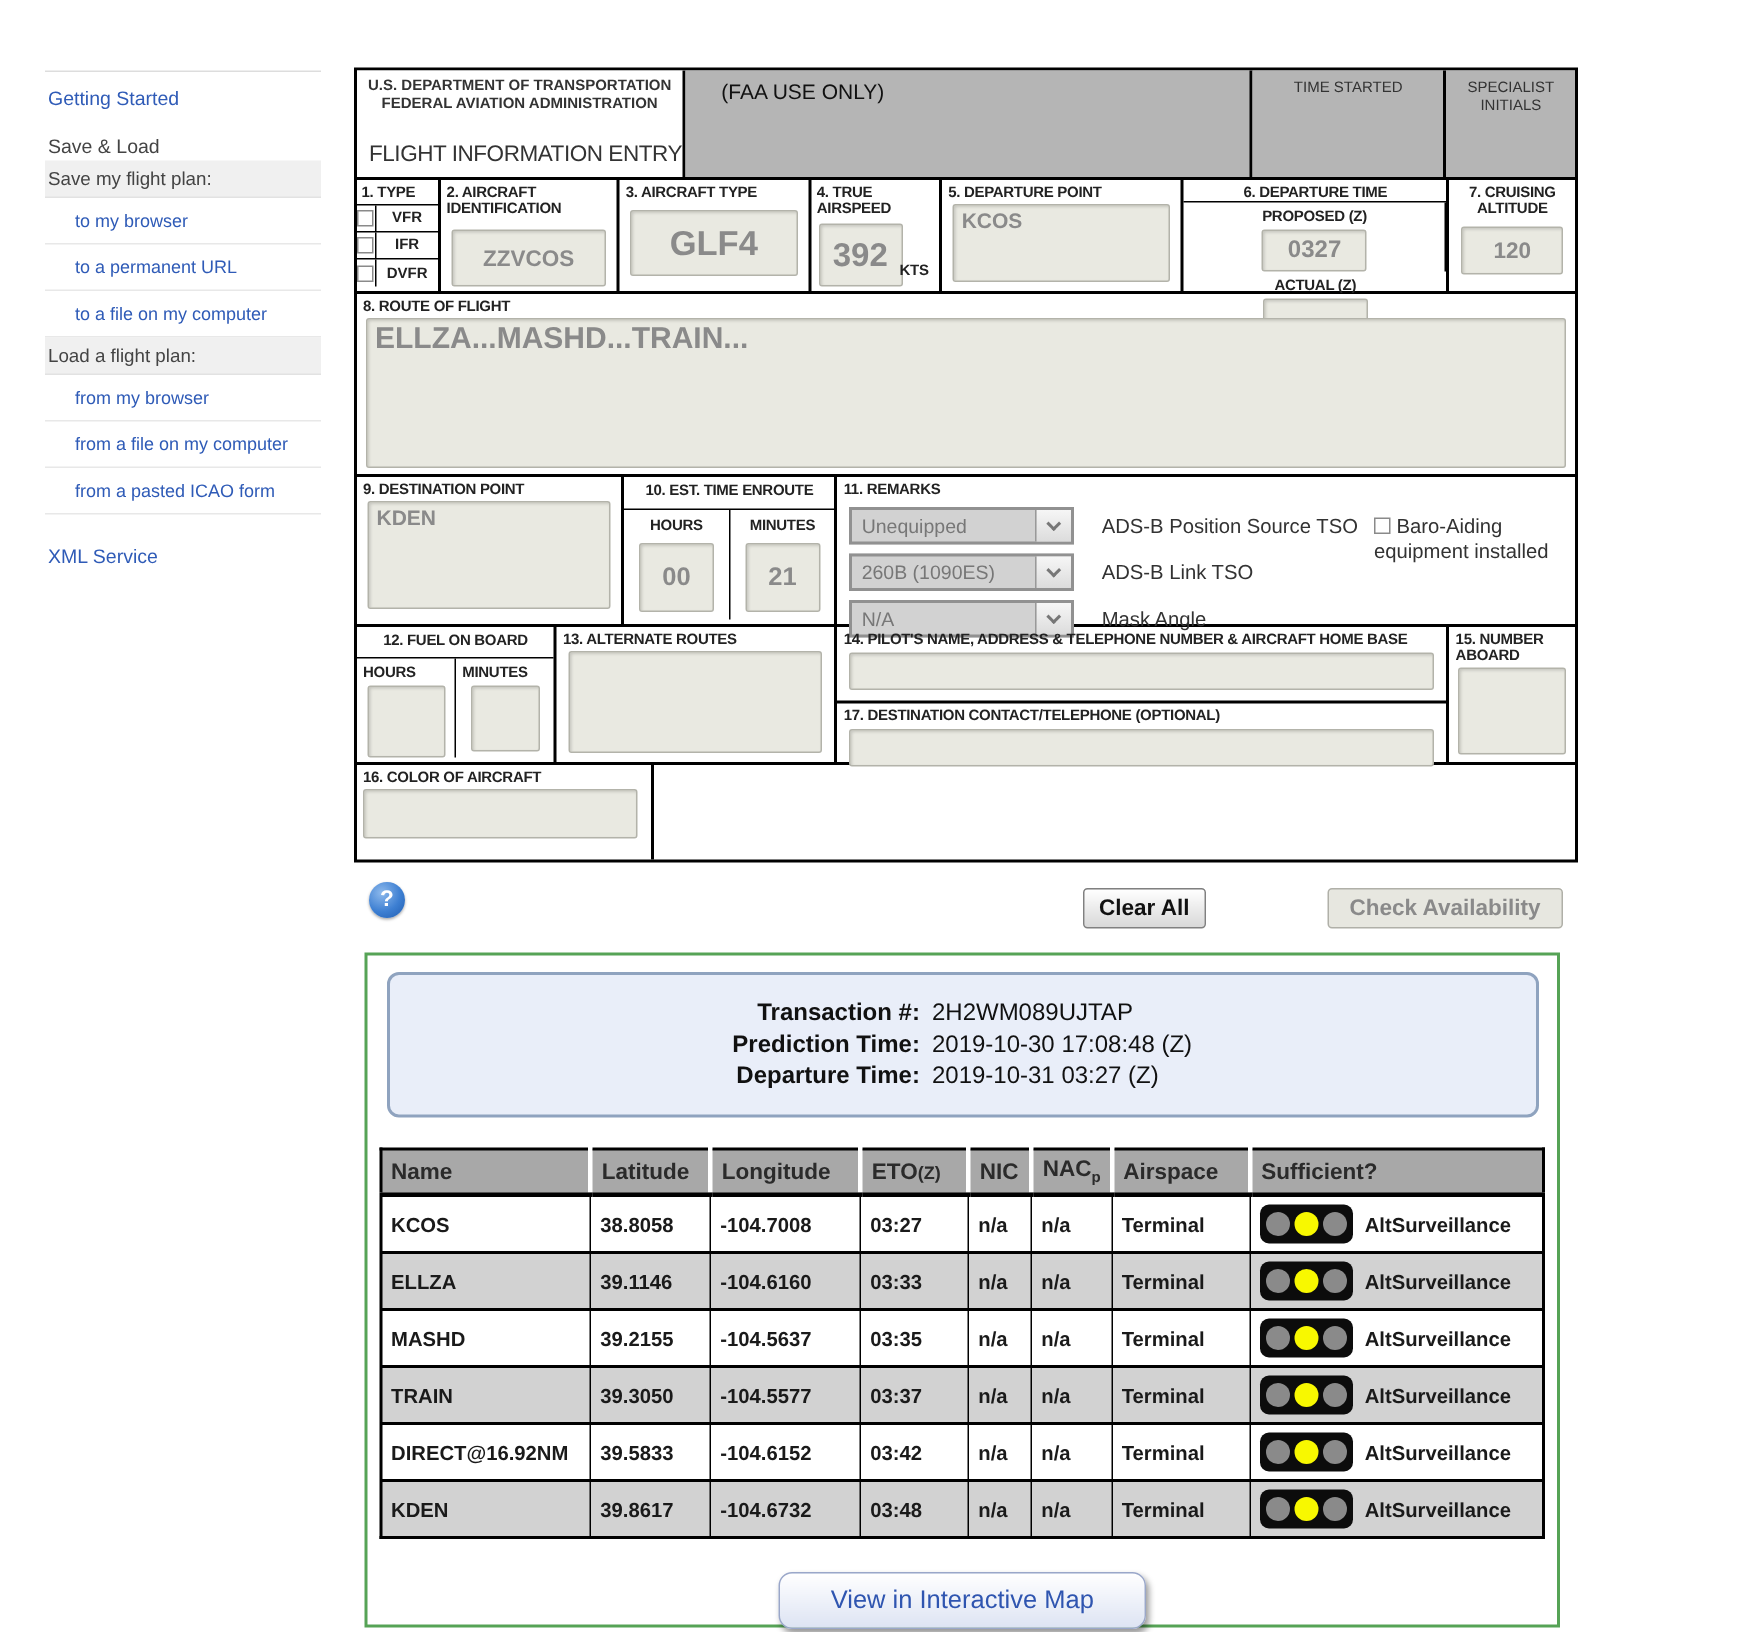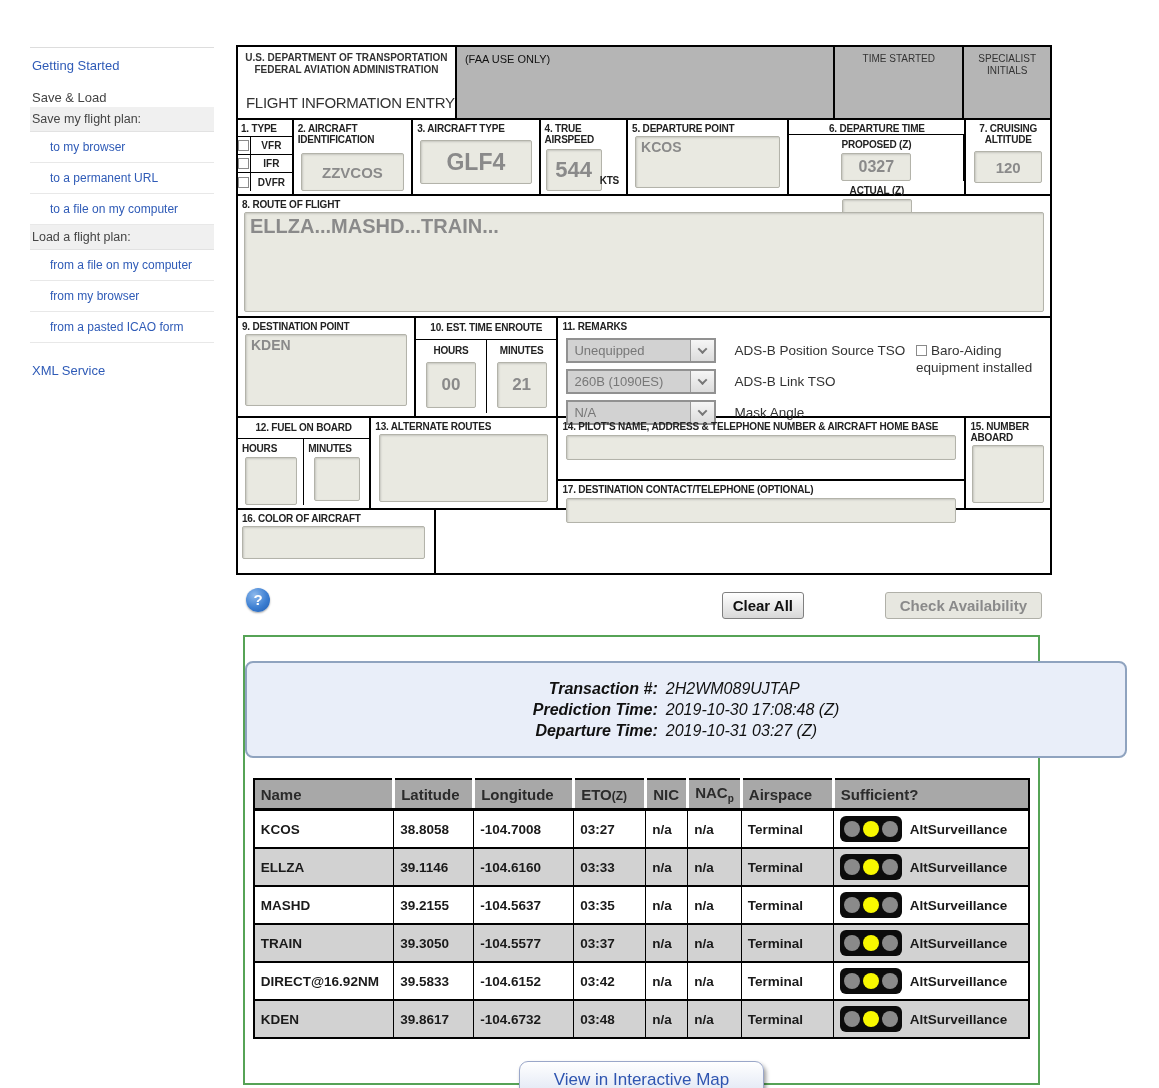--- a/index.html
+++ b/index.html
@@ -24,21 +24,21 @@
   .finput { background:#e9e9e1; border:1px solid #b3b3aa; border-radius:2px;
     box-shadow:inset 1px 1px 2px rgba(0,0,0,.15); color:#8a8a8a; font-weight:bold;
     display:flex; align-items:center; justify-content:center; }
   .finput.tl { align-items:flex-start; justify-content:flex-start; padding:2px 5px; }
 
   
   .hd-agency { width:220px; background:#fff; padding-top:5px; }
   .agency-sm { font-size:10px; font-weight:bold; text-align:center; line-height:12px; color:#333; }
   .hd-title { font-size:15px; color:#333; padding:18px 0 0 8px; letter-spacing:-0.3px; }
   .hd-gray { background:#b5b5b5; }
-  .hd-faa { width:380px; font-size:11px; color:#111; padding:6px 8px; }
+  .hd-faa { width:380px; font-size:14px; color:#111; padding:6px 24px; }
   .hd-time { width:130px; font-size:10px; color:#333; text-align:center; padding-top:6px; }
   .hd-spec { width:86px; font-size:10px; color:#333; text-align:center; padding-top:6px; line-height:12px; }
 
   
   .c-type { width:56px; }
   .type-head { border-bottom:1px solid #000; padding:3px 2px 2px 3px; }
   .type-row { display:flex; border-bottom:1px solid #000; height:18px; align-items:center; }
   .type-row:last-child { border-bottom:none; }
   .type-cb-col { width:13px; height:100%; border-right:1px solid #000; display:flex; align-items:center; }
   .cbx { width:11px; height:11px; background:#fff; border:1px solid #8a8a8a; }
@@ -71,43 +71,43 @@
   .rem-lbl { font-size:13.5px; color:#333; margin-left:18px; }
   .baro { position:absolute; right:14px; top:24px; width:120px; font-size:13.5px; color:#333; line-height:17px; }
   .baro .cbx { display:inline-block; vertical-align:-1px; margin-right:4px; }
 
   
   .c-fuel { width:134px; } .c-alt { width:188px; } .c-pilot { width:410px; padding:0; } .c-num { width:84px; }
   .fuel-head { text-align:center; border-bottom:1px solid #000; padding:4px 0 5px 0; }
   .fuel-cols { display:flex; height:66px; }
   .fuel-col { flex:1; text-align:center; }
   .fuel-col.first { border-right:1px solid #000; }
-  .pilot-top { border-bottom:2px solid #000; padding-bottom:19px; }
+  .pilot-top { border-bottom:2px solid #000; padding-bottom:7px; }
   .wide-input { margin:3px 8px 0 8px; height:25px; }
 
   
   .c-color { width:199px; padding-bottom:8px; } .c-empty { width:617px; }
 
   
   .actions { position:absolute; left:236px; top:588px; width:816px; height:34px; }
   .help { position:absolute; left:10px; top:0; width:24px; height:24px; border-radius:50%;
     background:radial-gradient(circle at 35% 30%, #8db9ec, #3d7fd2 55%, #1f5cb0);
     color:#fff; font-weight:bold; font-size:15px; text-align:center; line-height:24px;
     box-shadow:0 1px 2px rgba(0,0,0,.35); cursor:pointer; }
   .btn { font-weight:bold; font-size:15px; border-radius:3px; padding:4px 10px; cursor:pointer; }
   .btn-clear { position:absolute; right:248px; top:4px; background:linear-gradient(#fff,#d8d8d8);
     border:1px solid #808080; color:#111; }
   .btn-check { position:absolute; right:10px; top:4px; background:#e7e7e0;
     border:1px solid #b0b0a8; color:#8a8a8a; padding:4px 14px; }
 
   
   .panel { position:absolute; left:243px; top:635px; width:797px; height:450px;
     border:2px solid var(--green); background:#fff; }
-  .tx-box { margin:24px auto 0 auto; width:882px; height:97px; background:#e9eef9;
-    border:2px solid #8fa3bf; border-radius:8px; display:flex; align-items:center; justify-content:center;font-style:italic; }
+  .tx-box { margin:11px auto 0 auto; width:768px; height:97px; background:#e9eef9;
+    border:2px solid #8fa3bf; border-radius:8px; display:flex; align-items:center; justify-content:center; }
   .tx-grid { display:grid; grid-template-columns:auto auto; column-gap:8px; row-gap:3px; font-size:16px; }
   .tx-l { font-weight:bold; text-align:right; }
   .tx-v { text-align:left; }
 
   table.res { margin:20px auto 0 auto; border-collapse:collapse; border:2px solid #000; }
   table.res th { background:#a8a8a8; color:#2b2b2b; font-size:15px; font-weight:bold; text-align:left;
     padding:4px 6px; border-left:3px solid #fff; border-bottom:3px solid #000; }
   table.res th:first-child { border-left:none; }
   table.res td { font-size:13.5px; font-weight:bold; color:#1a1a1a; padding:5px 6px;
     border-left:1px solid #000; border-top:2px solid #000; }
@@ -133,22 +133,22 @@
 <body>
 
 <nav class="sidebar">
   <div class="sb-link">Getting Started</div>
   <div class="sb-text">Save &amp; Load</div>
   <div class="sb-section">Save my flight plan:</div>
   <div class="sb-sub">to my browser</div>
   <div class="sb-sub">to a permanent URL</div>
   <div class="sb-sub">to a file on my computer</div>
   <div class="sb-section">Load a flight plan:</div>
+  <div class="sb-sub">from my browser</div>
   <div class="sb-sub">from a file on my computer</div>
-  <div class="sb-sub">from my browser</div>
   <div class="sb-sub">from a pasted ICAO form</div>
   <div class="sb-link sb-xml">XML Service</div>
 </nav>
 
 <div class="form">
 
   <div class="frow" style="height:73px;">
     <div class="fcell hd-agency">
       <div class="agency-sm">U.S. DEPARTMENT OF TRANSPORTATION</div>
       <div class="agency-sm">FEDERAL AVIATION ADMINISTRATION</div>
@@ -189,21 +189,21 @@
         <span>IDENTIFICATION</span></div>
       <div class="finput" style="margin:8px 7px 0 7px; height:38px; font-size:15px;">ZZVCOS</div>
     </div>
     <div class="fcell c-atype">
       <div class="flabel">3. AIRCRAFT TYPE</div>
       <div class="finput" style="margin:6px 7px 0 7px; height:44px; font-size:23px;">GLF4</div>
     </div>
     <div class="fcell c-tas">
       <div class="flabel"><span>4. TRUE</span><br>
         <span>AIRSPEED</span></div>
-      <div class="finput" style="margin:4px 0 0 5px; width:56px; height:42px; font-size:22px; float:left;">544</div>
+      <div class="finput" style="margin:4px 0 0 5px; width:56px; height:42px; font-size:22px; float:left;">392</div>
       <span class="flabel" style="position:absolute; right:3px; bottom:8px;">KTS</span>
     </div>
     <div class="fcell c-dep">
       <div class="flabel">5. DEPARTURE POINT</div>
       <div class="finput tl" style="margin:2px 7px 0 7px; height:52px; font-size:14px;">KCOS</div>
     </div>
     <div class="fcell c-dtime">
       <div class="flabel dt-head">6. DEPARTURE TIME</div>
       <div class="dt-cols">
         <div class="dt-col first">

